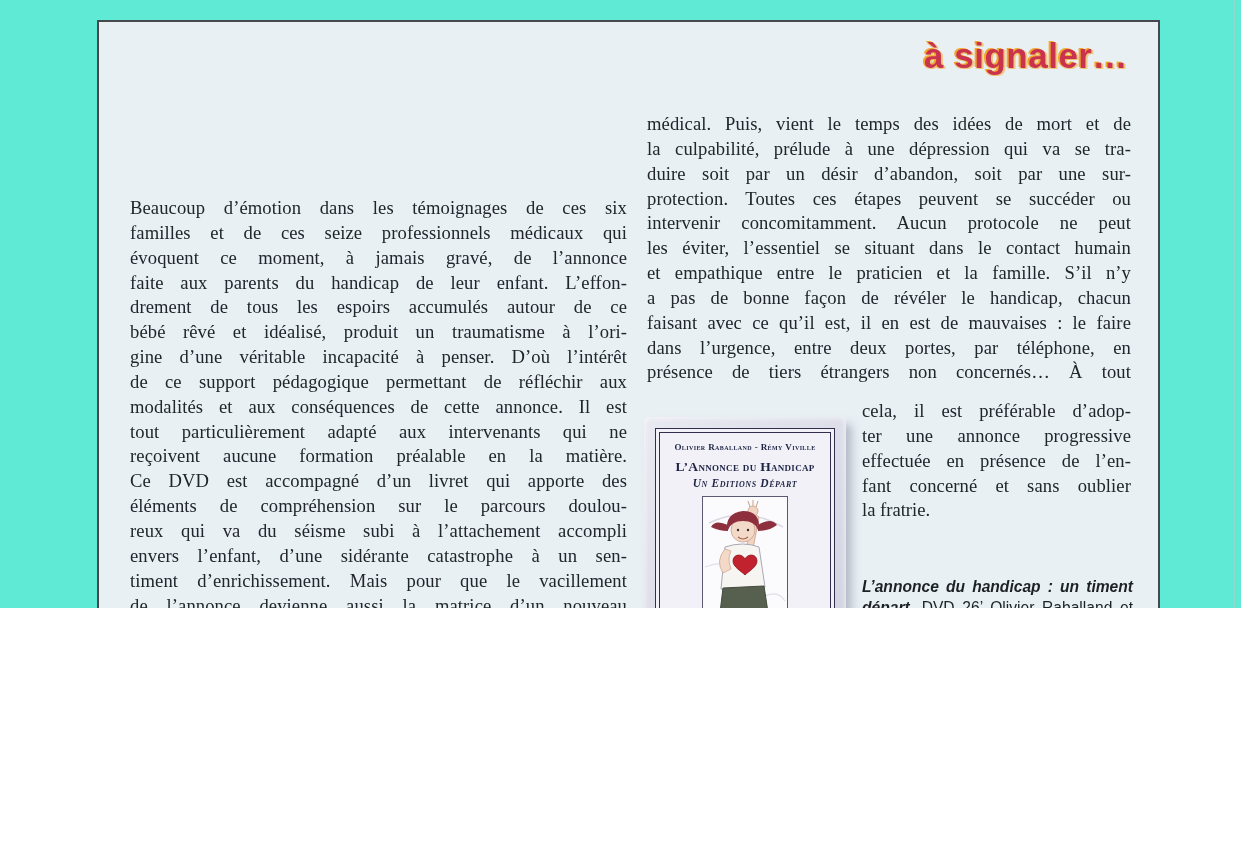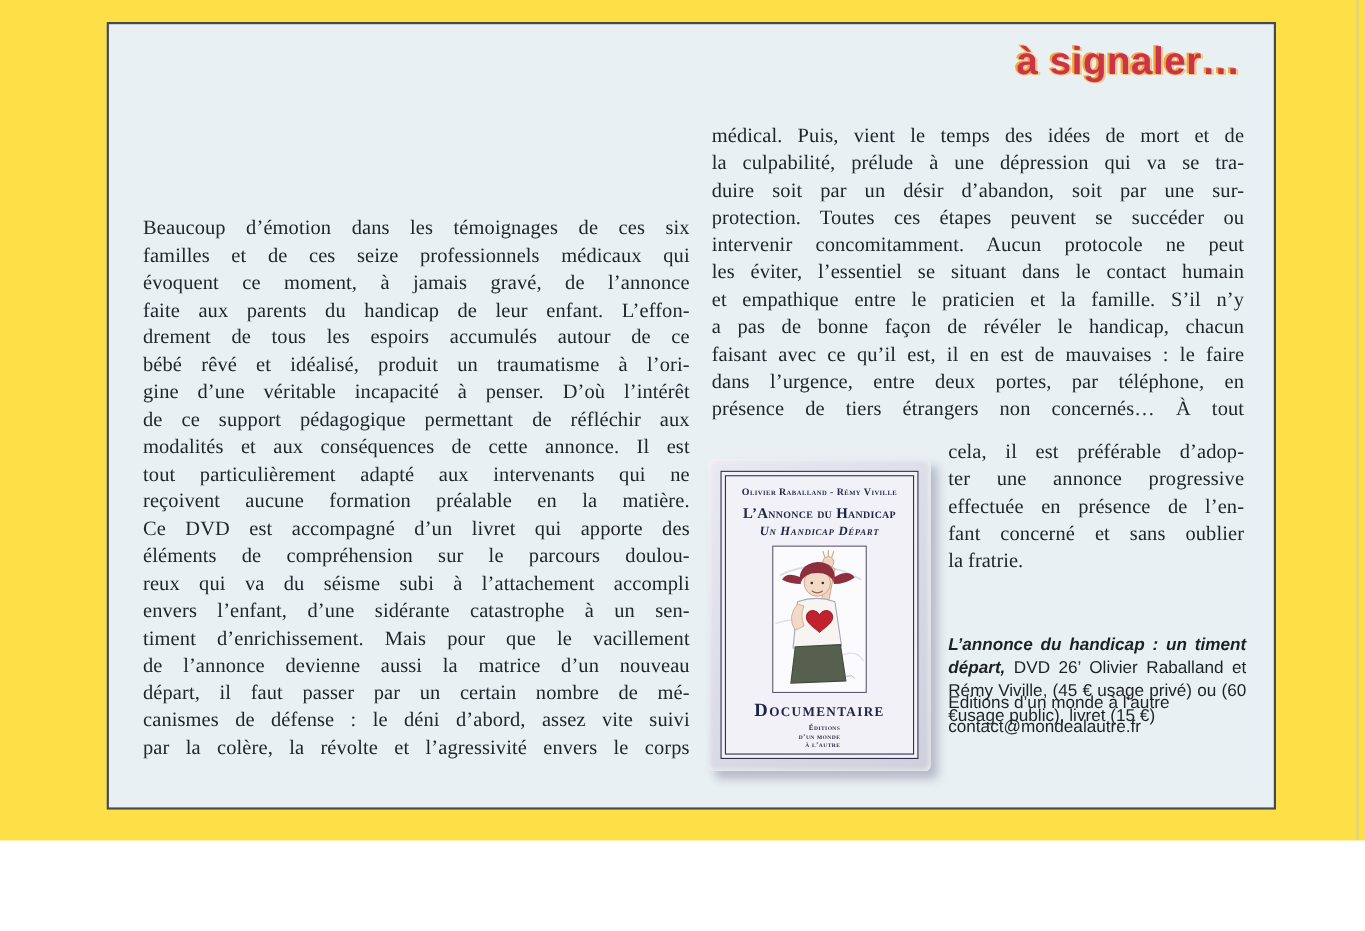--- a/index.html
+++ b/index.html
@@ -1,17 +1,17 @@
 <!DOCTYPE html>
 <html lang="fr"><head>
 <meta charset="utf-8">
 <style>
   html,body{margin:0;padding:0;}
   body{background:#ffffff;font-family:"Liberation Sans",sans-serif;}
-  .page{position:relative;width:1241px;height:764px;background:#fde047;overflow:hidden;}
+  .page{position:relative;width:1241px;height:608px;background:#5eead4;overflow:hidden;}
 
   .panel{position:absolute;left:97px;top:20px;width:1063px;height:716px;
          background:#e8f0f4;border:2px solid #474a4d;box-sizing:border-box;}
 
   .signaler{position:absolute;top:36px;right:113px;font-size:35px;font-weight:bold;
             color:#c9334e;letter-spacing:0.5px;
             text-shadow:-2px -1px 0 #f2a82e, 2px 1px 0 rgba(242,168,46,.55), -1px 1px 0 rgba(242,168,46,.45);}
 
   .title{position:absolute;left:130px;top:76px;font-size:43px;line-height:53px;
          color:#34383e;font-weight:bold;letter-spacing:-0.5px;white-space:pre-line;}
@@ -111,21 +111,21 @@
 effectuée en présence de l’en-
 fant concerné et sans oublier</div>
   <div class="narrow-last">la fratrie.</div>
 
   <div class="dvd-photo">
     <div class="dvd-case">
       <div class="dvd-frame1">
         <div class="dvd-frame2">
           <div class="dvd-authors">Olivier Raballand - Rémy Viville</div>
           <div class="dvd-title">L’Annonce du Handicap</div>
-          <div class="dvd-subtitle">Un Handicap Départ</div>
+          <div class="dvd-subtitle">Un Editions Départ</div>
           <div class="dvd-art">
             <svg width="84" height="132" viewBox="0 0 84 132" xmlns="http://www.w3.org/2000/svg">
               <path d="M6 26 Q 42 8 80 30" stroke="#dcd8e4" fill="none" stroke-width="1.5"></path>
               <path d="M2 70 Q 30 60 40 80" stroke="#e2dee8" fill="none" stroke-width="1.2"></path>
               <path d="M60 100 Q 75 92 82 104" stroke="#e2dee8" fill="none" stroke-width="1.2"></path>
 
               <path d="M50 52 L56 20 L50 16 L44 48 Z" fill="#f1d4c2" stroke="#c9a18b" stroke-width="0.8"></path>
               <circle cx="50" cy="14" r="5" fill="#f1d4c2" stroke="#c9a18b" stroke-width="0.8"></circle>
               <path d="M47 10 L45 4 M50 9 L50 3 M53 10 L55 4" stroke="#c9a18b" stroke-width="1" fill="none"></path>
 

